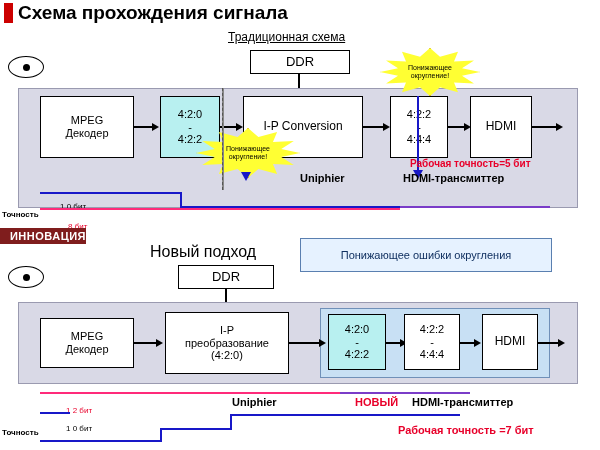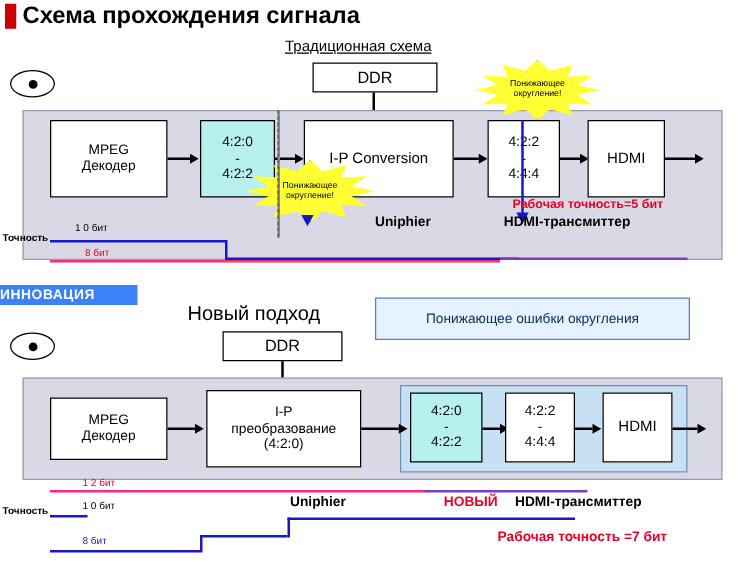--- a/index.html
+++ b/index.html
@@ -18,21 +18,21 @@
   
   .box{
     background:#ffffff;border:1.5px solid #000;
     display:flex;align-items:center;justify-content:center;
     text-align:center;font-size:11px;color:#000;line-height:1.15;
     box-sizing:border-box;
   }
   .box.cyan{background:#b8f0f0;}
   .panel{background:#d9d9e6;border:1px solid #9a9ab0;box-sizing:border-box;}
   .lbl{font-size:11px;color:#000;white-space:nowrap;}
-  .lbl-small{font-size:8px;color:#000;white-space:nowrap;}
+  .lbl-small{font-size:8px;color:#000;white-space:nowrap;margin-top:24px;}
   .red{color:#e8002a;}
   .blue{color:#1818c8;}
   .line-h{background:#000;height:1.5px;}
   .line-v{background:#000;width:1.5px;}
   .arrow-r{
     width:0;height:0;border-top:4px solid transparent;border-bottom:4px solid transparent;
     border-left:7px solid #000;
   }
   .arrow-d{
     width:0;height:0;border-left:5px solid transparent;border-right:5px solid transparent;
@@ -46,22 +46,22 @@
   
   .star{
     position:absolute;
     background:#ffff33;border:1px solid #d8b400;
     display:flex;align-items:center;justify-content:center;text-align:center;
     font-size:7px;color:#000;line-height:1.1;padding:2px;
     box-sizing:border-box;
     clip-path:polygon(50% 0%,60% 18%,78% 8%,74% 28%,94% 26%,82% 42%,100% 50%,82% 58%,94% 74%,74% 72%,78% 92%,60% 82%,50% 100%,40% 82%,22% 92%,26% 72%,6% 74%,18% 58%,0% 50%,18% 42%,6% 26%,26% 28%,22% 8%,40% 18%);
   }
   
-  #innovation{left:0;top:228px;width:110px;height:16px;background:#3b82f6;
-    display:flex;align-items:center;justify-content:flex-start;}
+  #innovation{left:0;top:228px;width:86px;height:16px;background:#7f1d1d;
+    display:flex;align-items:center;justify-content:flex-end;}
   #innovation span{color:#fff;font-size:11px;font-weight:bold;letter-spacing:.5px;}
   
   #callout{left:300px;top:238px;width:250px;height:32px;background:#e6f2ff;border:1px solid #5a7fb0;
     display:flex;align-items:center;justify-content:center;font-size:11px;color:#103060;}
 </style>
 </head>
 <body>
 
 <div class="abs" id="title-bar">
   <div class="abs" id="title-accent"></div>

